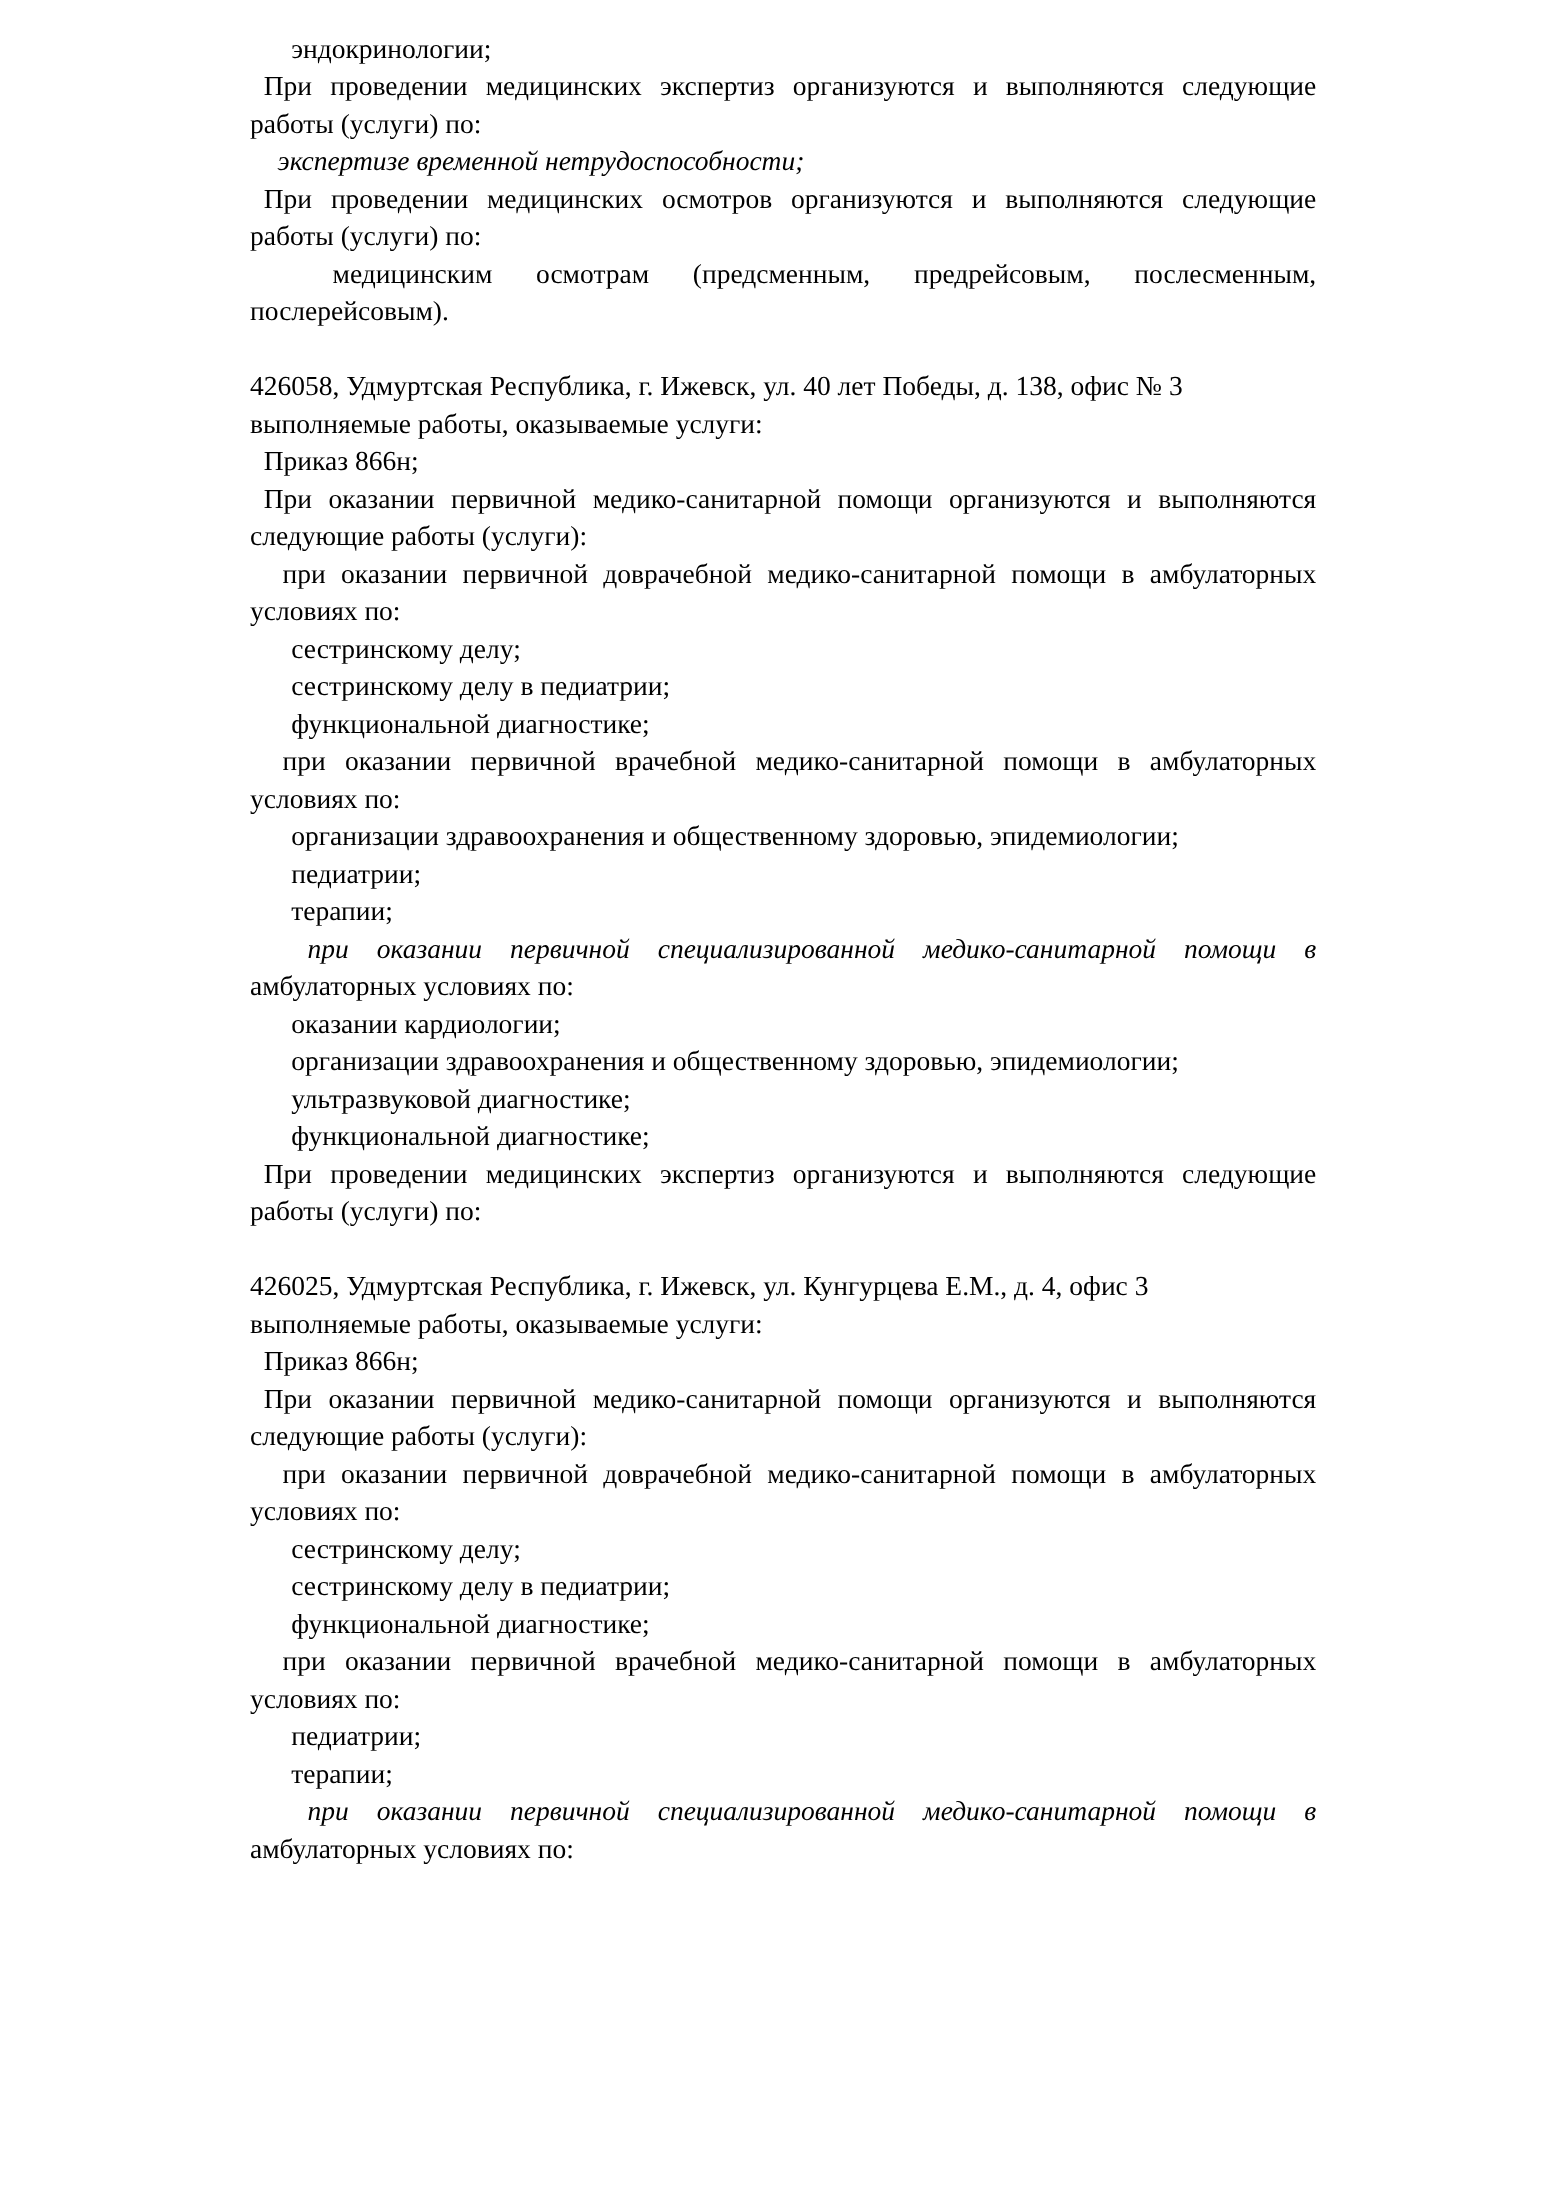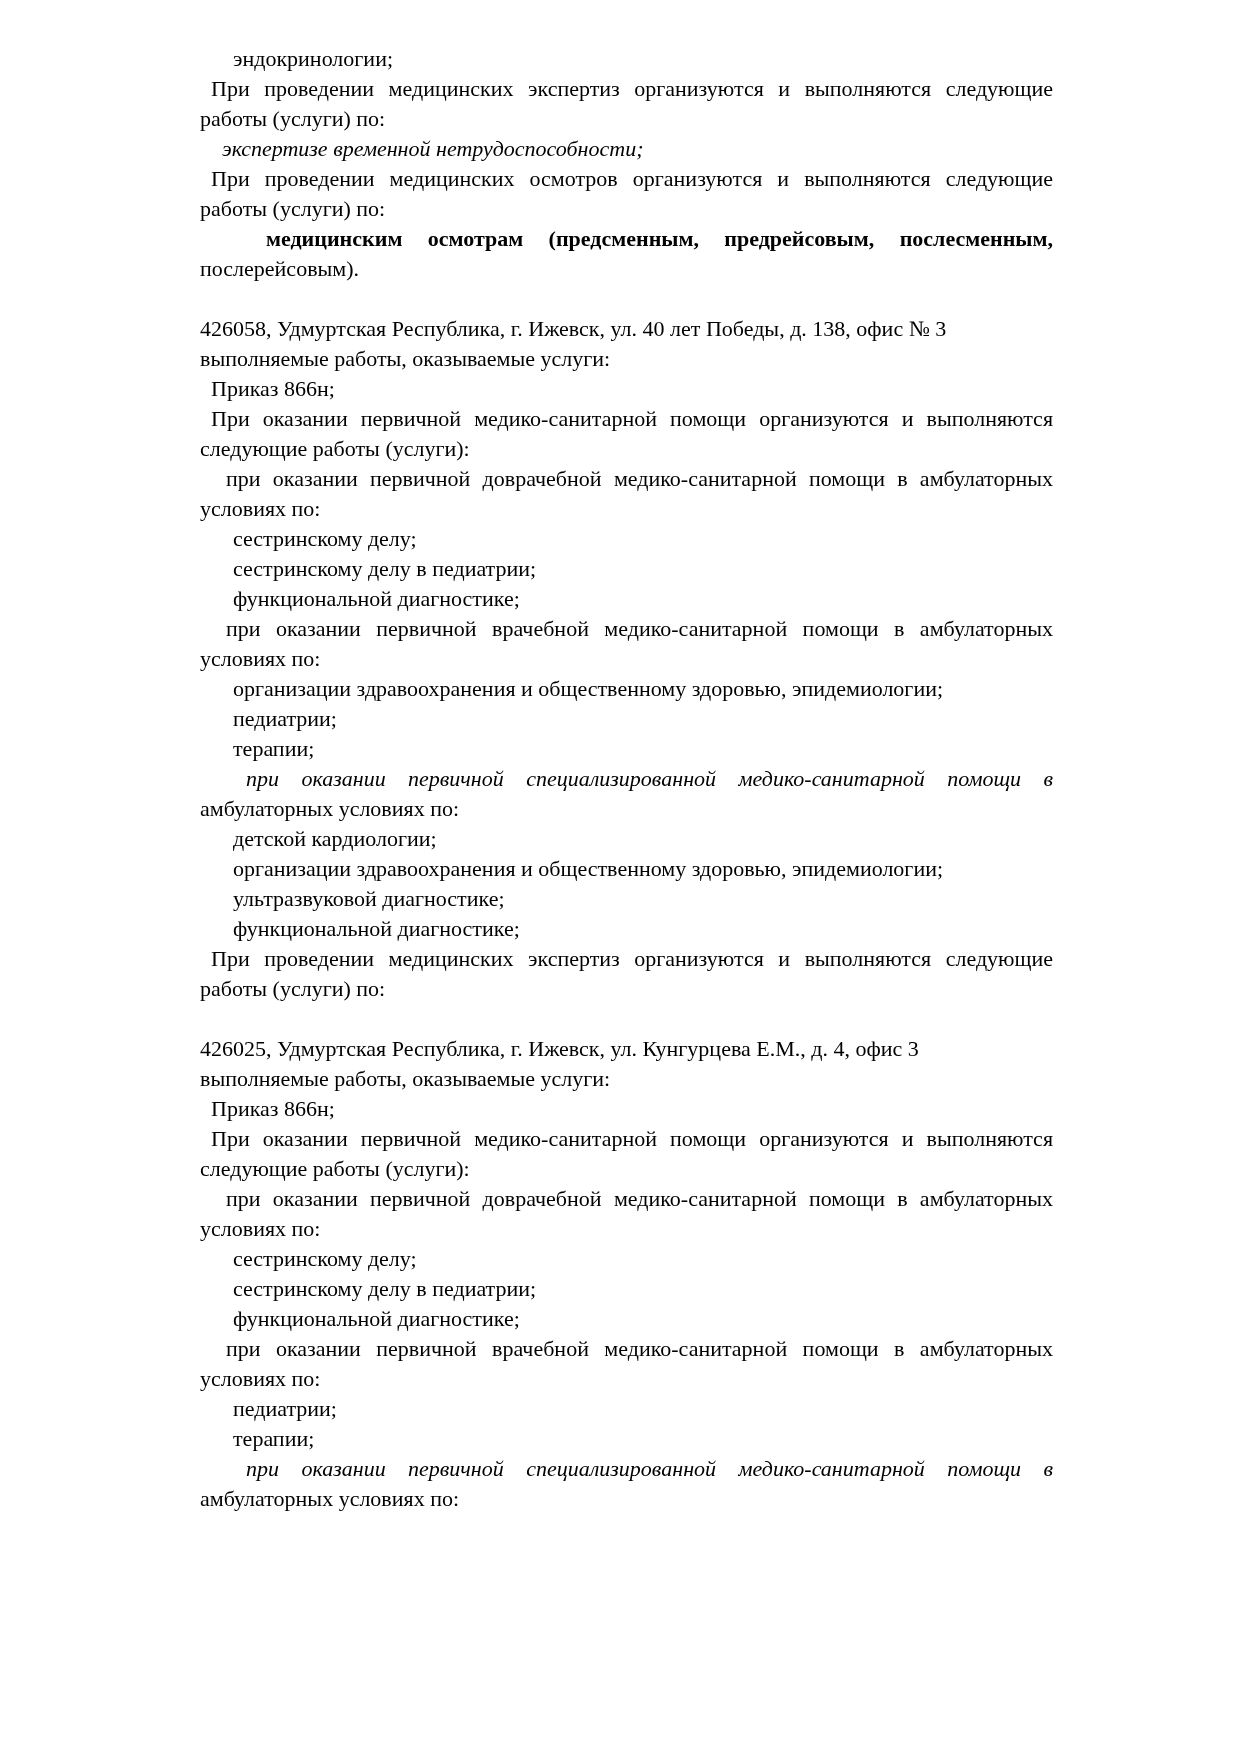--- a/index.html
+++ b/index.html
@@ -6,21 +6,21 @@
     margin: 0;
     padding: 0;
     background: #ffffff;
   }
   .page {
     position: relative;
     width: 1241px;
     height: 1551px;
     background: #ffffff;
     box-sizing: border-box;
-    padding: 44px 188px 0 200px;
+    padding: 24px 188px 0 200px;
     font-family: "Liberation Serif", "DejaVu Serif", serif;
     font-size: 22px;
     line-height: 30px;
     color: #000000;
     overflow: hidden;
   }
   .doc-body {
     width: 100%;
   }
   .line {
@@ -33,21 +33,21 @@
   }
   .blank {
     height: 30px;
   }
   .i0 { padding-left: 0; }
   .i1 { padding-left: 11px; }
   .i2 { padding-left: 22px; font-style: italic; }
   .i3 { padding-left: 33px; }
   .i4 { padding-left: 26px; }
   .i5 { padding-left: 46px; font-style: italic; }
-  .i6 { padding-left: 66px; font-weight: bold; }
+  .i6 { padding-left: 66px; }
 </style>
 </head>
 <body>
 
 <div class="page">
   <div class="doc-body" id="doc-body">
       <div class="line i3">эндокринологии;</div>
       <div class="line i1 just">При проведении медицинских экспертиз организуются и выполняются следующие</div>
       <div class="line i0">работы (услуги) по:</div>
       <div class="line i2">экспертизе временной нетрудоспособности;</div>
@@ -66,21 +66,21 @@
       <div class="line i3">сестринскому делу;</div>
       <div class="line i3">сестринскому делу в педиатрии;</div>
       <div class="line i3">функциональной диагностике;</div>
       <div class="line i4 just">при оказании первичной врачебной медико-санитарной помощи в амбулаторных</div>
       <div class="line i0">условиях по:</div>
       <div class="line i3">организации здравоохранения и общественному здоровью, эпидемиологии;</div>
       <div class="line i3">педиатрии;</div>
       <div class="line i3">терапии;</div>
       <div class="line i5 just">при оказании первичной специализированной медико-санитарной помощи в</div>
       <div class="line i0">амбулаторных условиях по:</div>
-      <div class="line i3">детской кардиологии;</div>
+      <div class="line i3">оказании кардиологии;</div>
       <div class="line i3">организации здравоохранения и общественному здоровью, эпидемиологии;</div>
       <div class="line i3">ультразвуковой диагностике;</div>
       <div class="line i3">функциональной диагностике;</div>
       <div class="line i1 just">При проведении медицинских экспертиз организуются и выполняются следующие</div>
       <div class="line i0">работы (услуги) по:</div>
       <div class="line blank">&nbsp;</div>
       <div class="line i0">426025, Удмуртская Республика, г. Ижевск, ул. Кунгурцева Е.М., д. 4, офис 3</div>
       <div class="line i0">выполняемые работы, оказываемые услуги:</div>
       <div class="line i1">Приказ 866н;</div>
       <div class="line i1 just">При оказании первичной медико-санитарной помощи организуются и выполняются</div>

